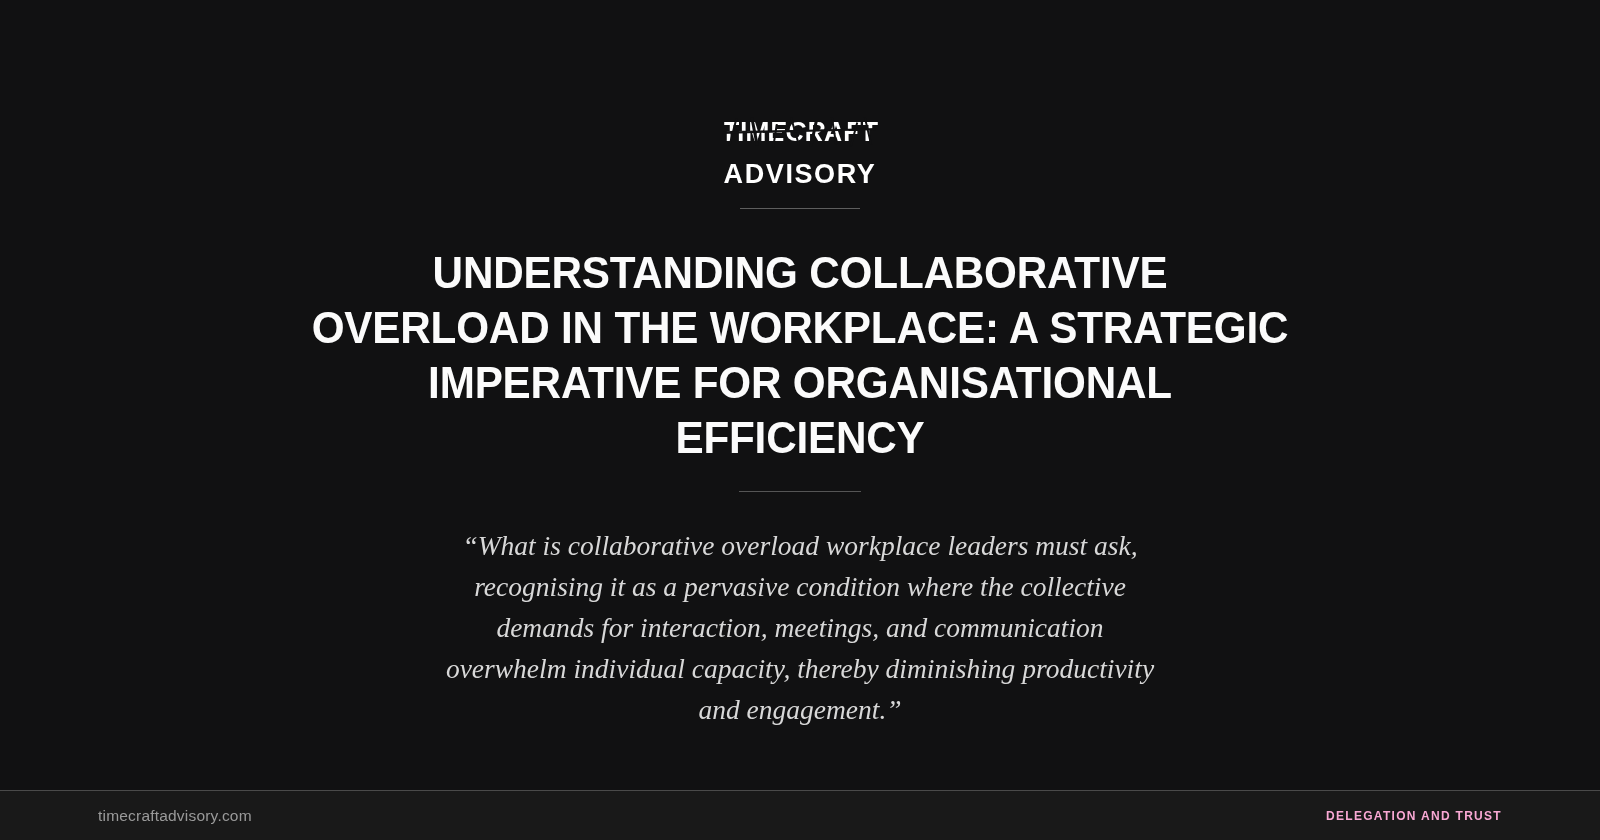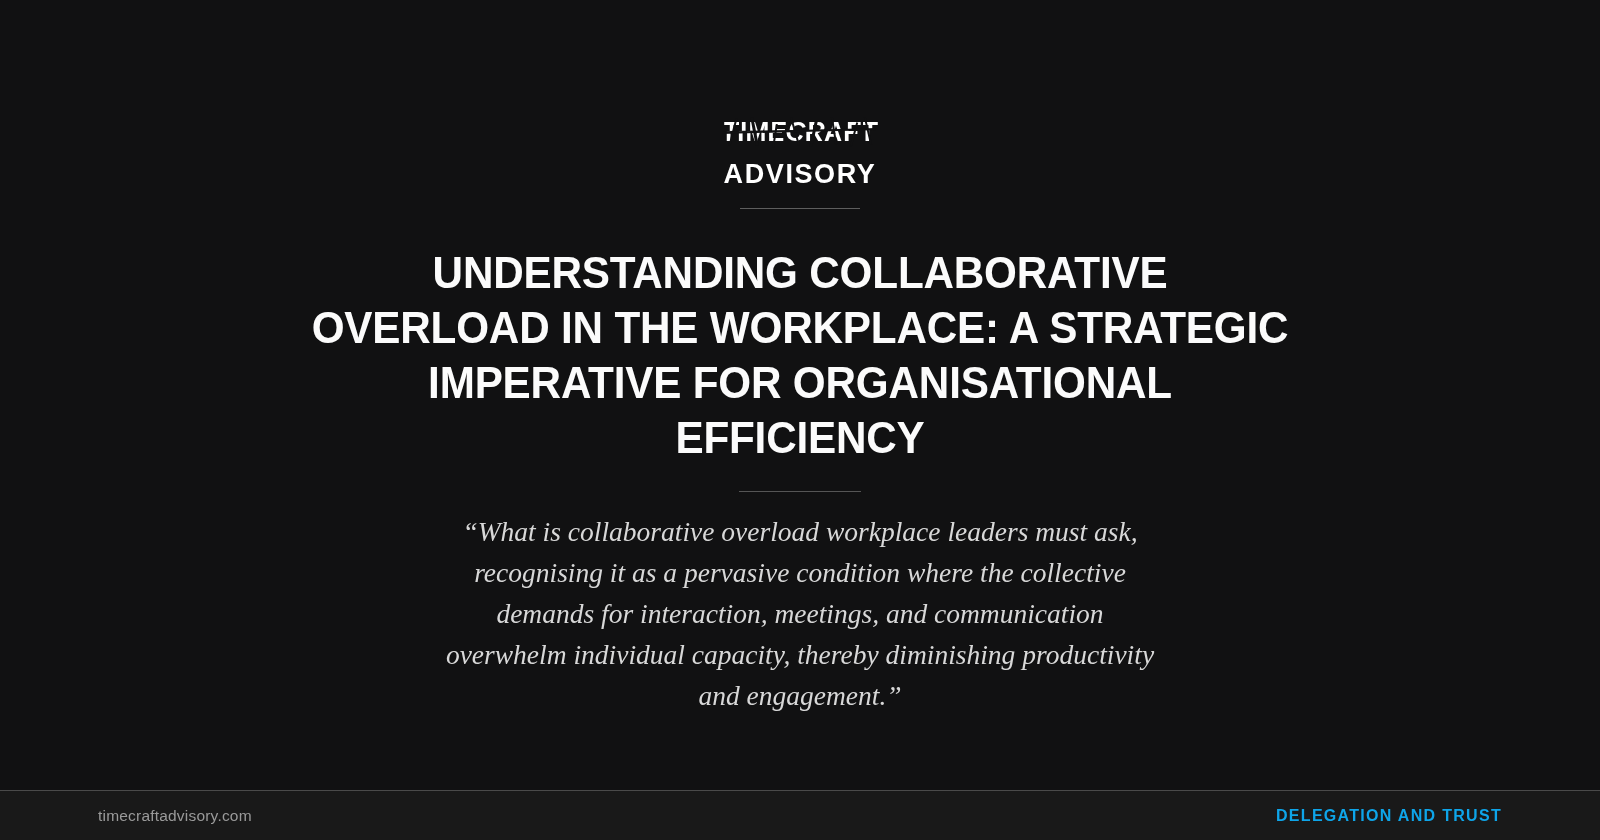--- a/index.html
+++ b/index.html
@@ -131,21 +131,21 @@
     line-height:55px;
     letter-spacing:-0.2px;
     color:#fbfbfb;
     text-transform:uppercase;
     transform:scaleX(0.96);
     transform-origin:center top;
   }
 
   
   .quote {
-    margin-top:19px;
+    margin-top:33px;
     width:720px;
     text-align:center;
     font-family:"Liberation Serif", "DejaVu Serif", serif;
     font-style:italic;
     font-weight:400;
     font-size:27.5px;
     line-height:41px;
     color:#d8d8d8;
   }
 
@@ -166,24 +166,24 @@
   .footer-left {
     font-family:"Liberation Sans", sans-serif;
     font-size:15.5px;
     font-weight:400;
     letter-spacing:0.2px;
     color:#9a9a9a;
     text-align:right;
   }
   .footer-right {
     font-family:"Liberation Sans", sans-serif;
-    font-size:16px;
+    font-size:12px;
     font-weight:700;
     letter-spacing:1.3px;
-    color:#0ea5e9;
+    color:#f9a8d4;
     text-transform:uppercase;
   }
 </style>
 </head>
 <body>
 
 <div class="slide">
 
   <div class="content">
 

